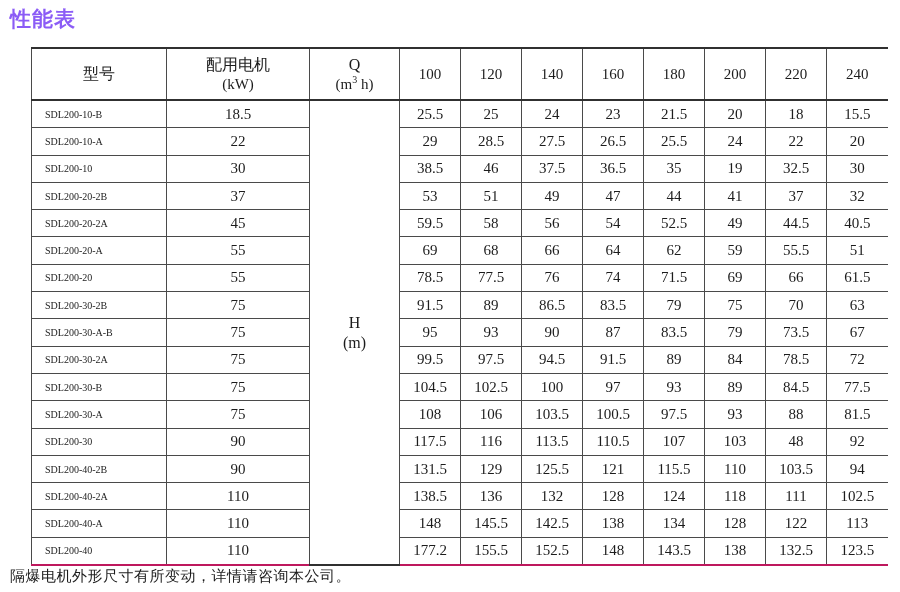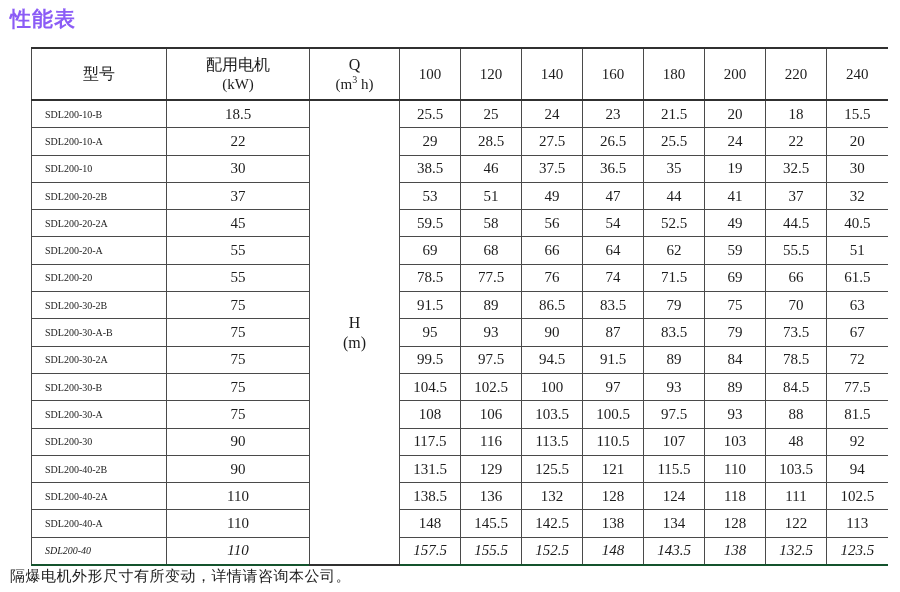--- a/index.html
+++ b/index.html
@@ -25,21 +25,21 @@
   }
   thead th{
     height:50px;
     border-top:2px solid #303030;
     border-bottom:2px solid #303030;
     font-size:16px;
   }
   thead th.flow{font-size:15px;}
   tbody td{height:26.3px;font-size:15px;}
   .last{border-right:none !important;}
-  tbody tr:last-child td{border-bottom:2px solid #14532d;font-style:italic;}
+  tbody tr:last-child td{border-bottom:2px solid #be185d;}
   .c-model{text-align:left;padding-left:13px;font-size:10px;}
   .c-hmerge{border-bottom:2px solid #303030;font-size:16px;}
   .blk{display:block;line-height:1.25;text-align:center;}
   .unit{font-size:15px;}
   sup{font-size:10px;line-height:0;}
   .footnote{
     position:absolute;left:10px;top:567px;
     font-size:15px;color:#1c1c1c;letter-spacing:0.5px;text-align:right;
   }
 </style>
@@ -277,21 +277,21 @@
           <td class="c-val">142.5</td>
           <td class="c-val">138</td>
           <td class="c-val">134</td>
           <td class="c-val">128</td>
           <td class="c-val">122</td>
           <td class="c-val last">113</td>
         </tr>
         <tr>
           <td class="c-model">SDL200-40</td>
           <td>110</td>
-          <td class="c-val">157.5</td>
+          <td class="c-val">177.2</td>
           <td class="c-val">155.5</td>
           <td class="c-val">152.5</td>
           <td class="c-val">148</td>
           <td class="c-val">143.5</td>
           <td class="c-val">138</td>
           <td class="c-val">132.5</td>
           <td class="c-val last">123.5</td>
         </tr>
       </tbody>
   </table>

